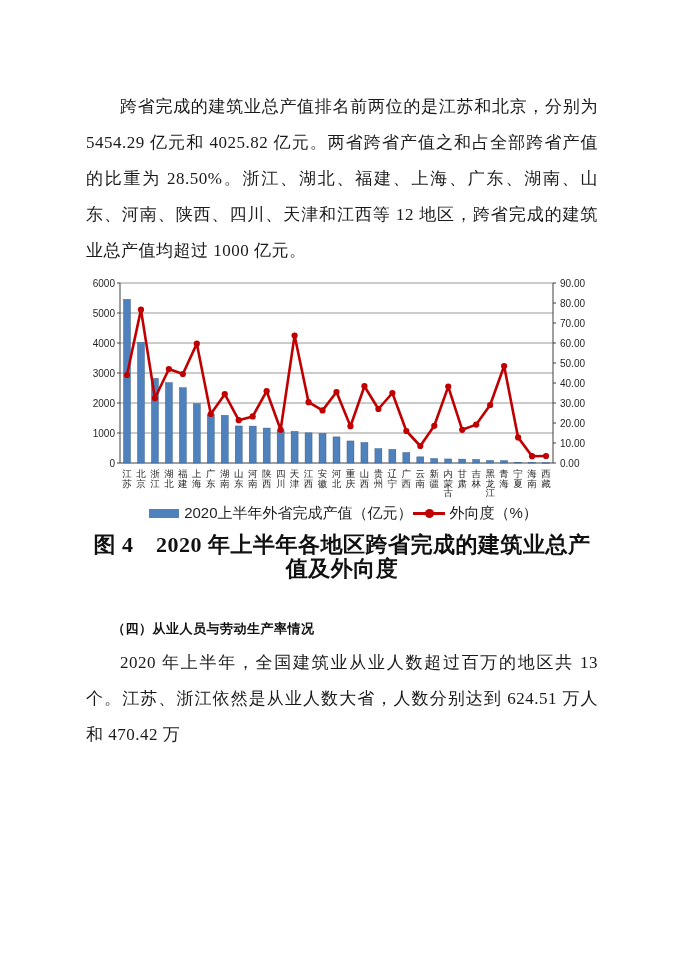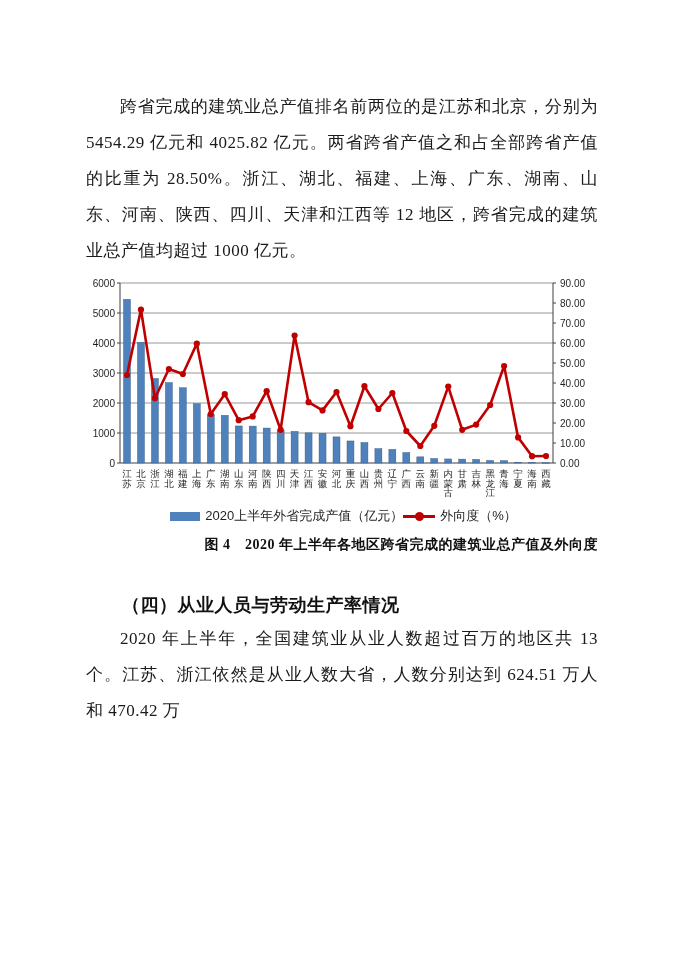--- a/index.html
+++ b/index.html
@@ -20,25 +20,25 @@
     line-height: 36px;
     text-align: justify;
     text-indent: 2em;
     letter-spacing: 0.5px;
   }
   .figure-block { margin: 6px 0 0 0; }
   #chart-mount { width: 515px; height: 232px; }
   .legend {
     display: flex;
     justify-content: center;
-    align-items: flex-start;
+    align-items: flex-end;
     width: 515px;
     height: 16px;
     font-family: "Liberation Sans", "DejaVu Sans", sans-serif;
-    font-size: 13px;
+    font-size: 15px;
     color: #1f1f1f;
   }
   .legend-item { display: flex; align-items: center; gap: 5px; }
   .swatch-bar {
     display: inline-block;
     width: 30px; height: 9px;
     background: #4f81bd;
   }
   .swatch-line {
     position: relative;
@@ -49,30 +49,30 @@
   .swatch-line .dot {
     position: absolute;
     left: 12px; top: -3px;
     width: 9px; height: 9px;
     border-radius: 50%;
     background: #c00000;
   }
   .caption {
     margin: 10px 0 18px 0;
     width: 512px;
-    text-align: right;
-    font-size: 14px;
+    text-align: center;
+    font-size: 22px;
     font-weight: bold;
     line-height: 24px;
     letter-spacing: 0.5px;
     color: #111111;
   }
   .heading {
     margin: 36px 0 0 0;
-    font-size: 18px;
+    font-size: 13px;
     font-weight: bold;
     line-height: 24px;
     text-indent: 2em;
     letter-spacing: 0.5px;
     color: #111111;
   }
   .para.last { margin-top: 4px; }
   svg text { font-family: "Liberation Sans", "DejaVu Sans", sans-serif; }
 </style>
 </head>

